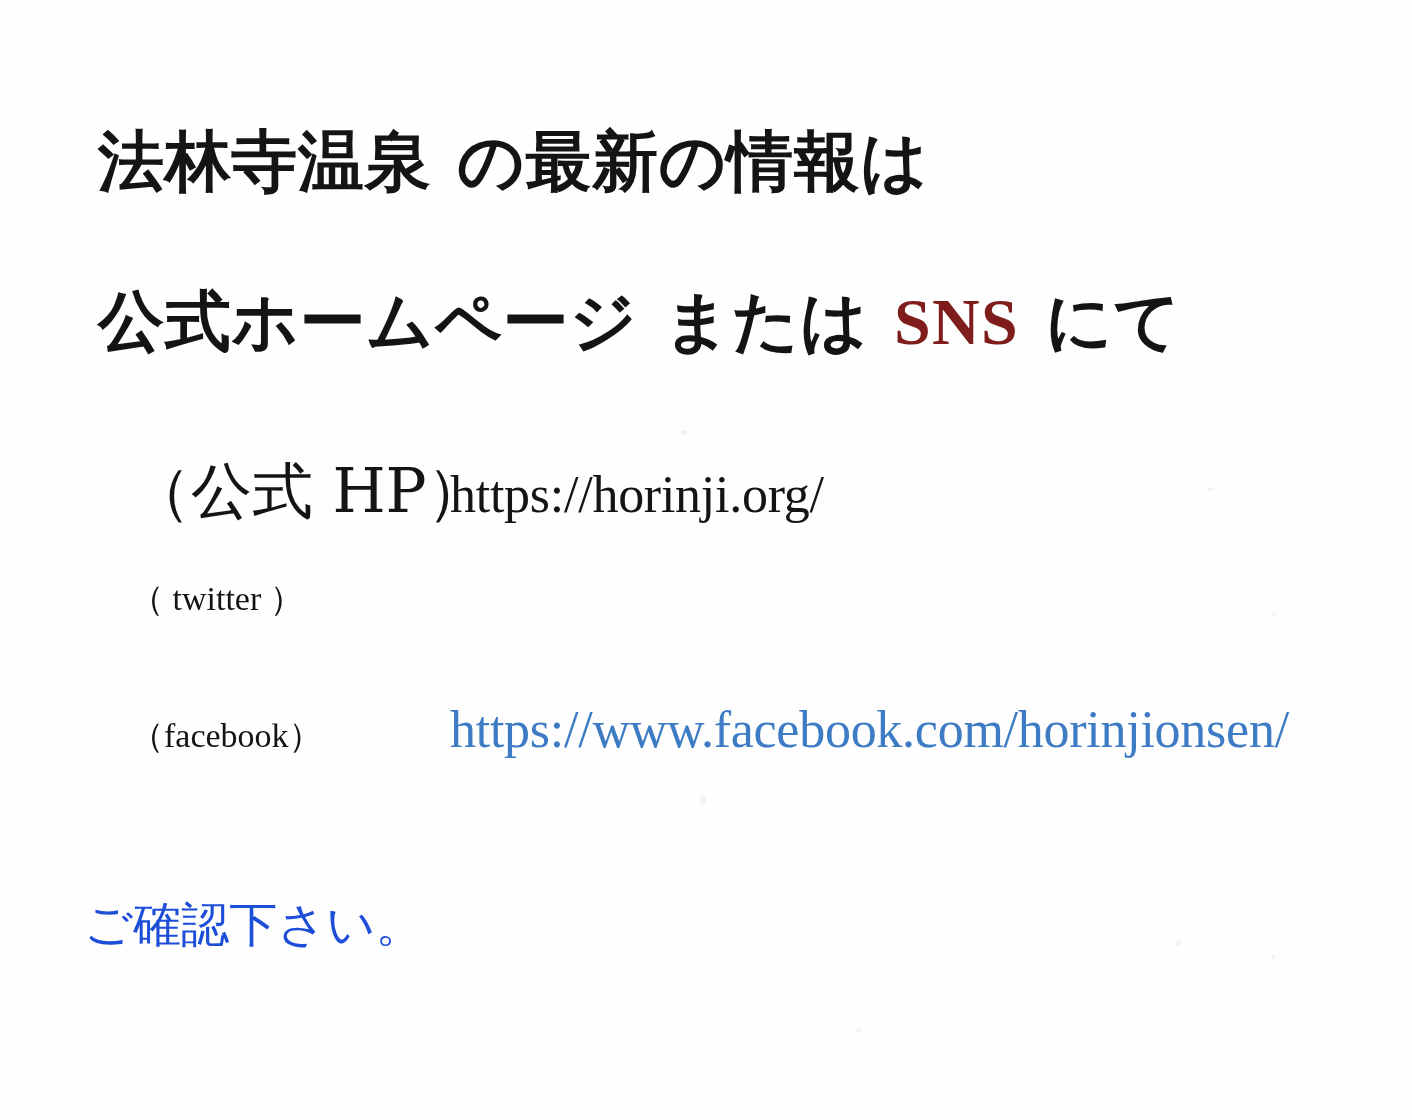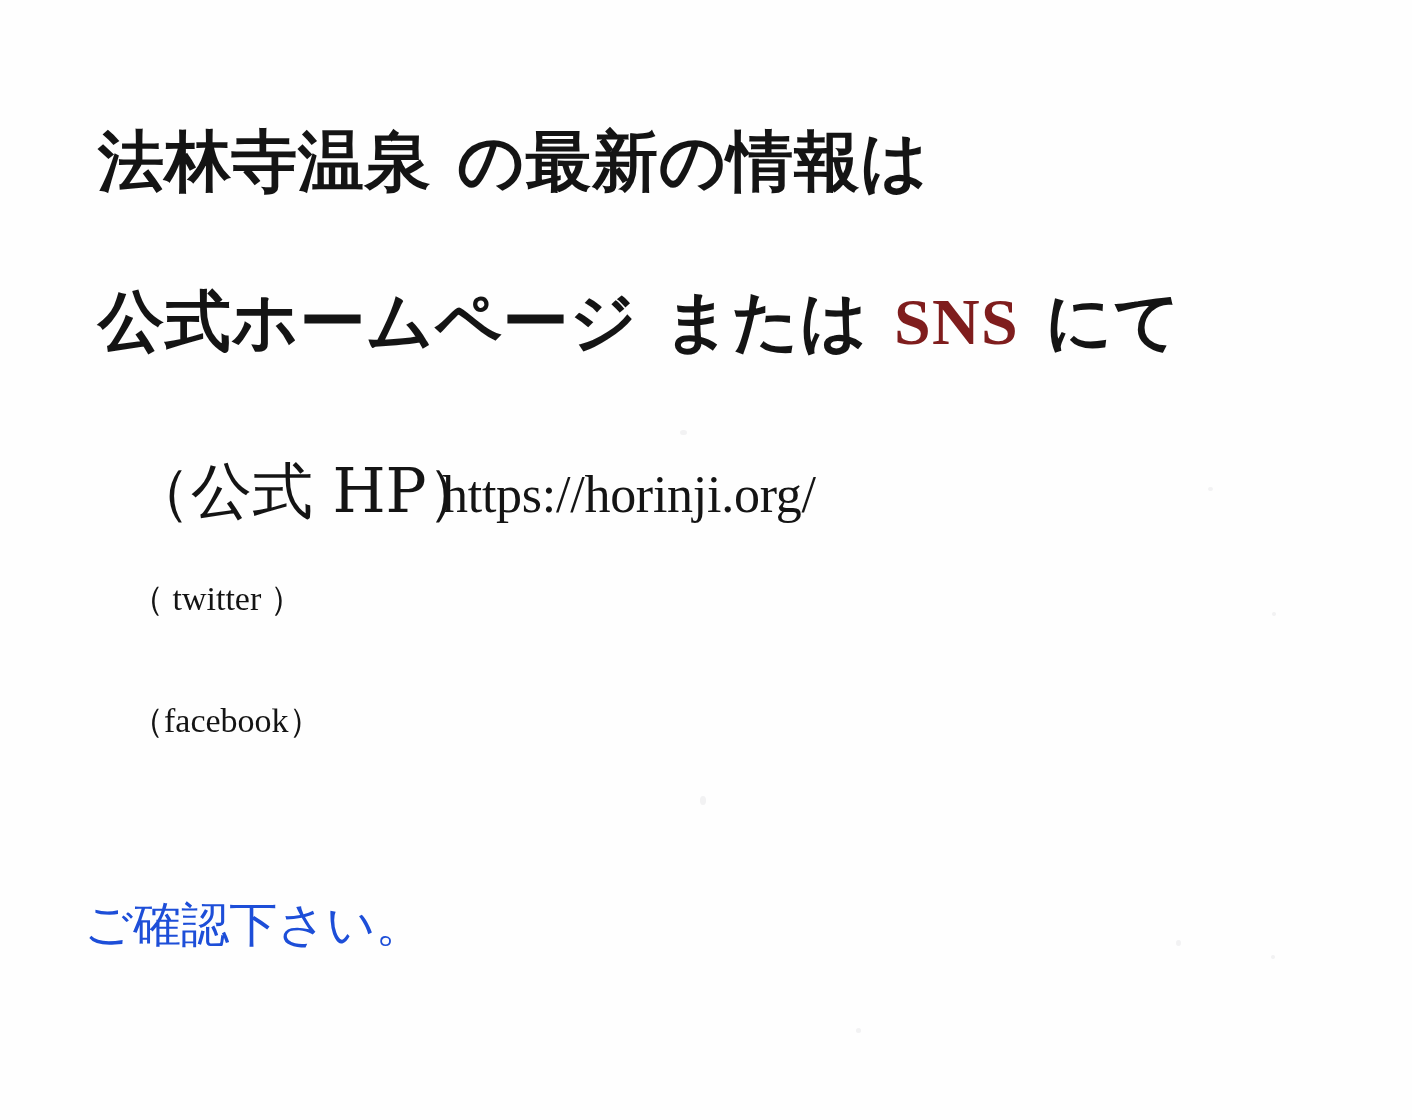--- a/index.html
+++ b/index.html
@@ -85,20 +85,21 @@
   .link-label.lbl-latin {
     font-family: "Liberation Serif", "DejaVu Serif", serif;
     font-size: 34px;
   }
   .link-url {
     font-family: "Liberation Serif", "DejaVu Serif", serif;
     font-size: 52px;
     line-height: 1;
     white-space: nowrap;
     letter-spacing: -0.005em;
+    margin-left: 8px;
   }
 
   
   .closing {
     position: absolute;
     left: 84px;
     top: 900px;
     font-family: "DejaVu Serif", "Liberation Serif", serif;
     font-size: 48px;
     line-height: 1;
@@ -138,19 +139,20 @@
       <span class="link-label">（公式 HP）</span>
       <span class="link-url" style="color: rgb(20, 20, 20);">https://horinji.org/</span>
     </div>
 
     <div class="link-row">
       <span class="link-label lbl-latin">（ twitter ）</span>
     </div>
 
     <div class="link-row">
       <span class="link-label lbl-latin">（facebook）</span>
+      <span class="link-url" style="color: rgb(61, 124, 196);">https://www.facebook.com/horinjionsen/</span>
     </div>
 
   </div>
 
   <div class="closing">ご確認下さい。</div>
 
 </div>
 
 </body></html>

